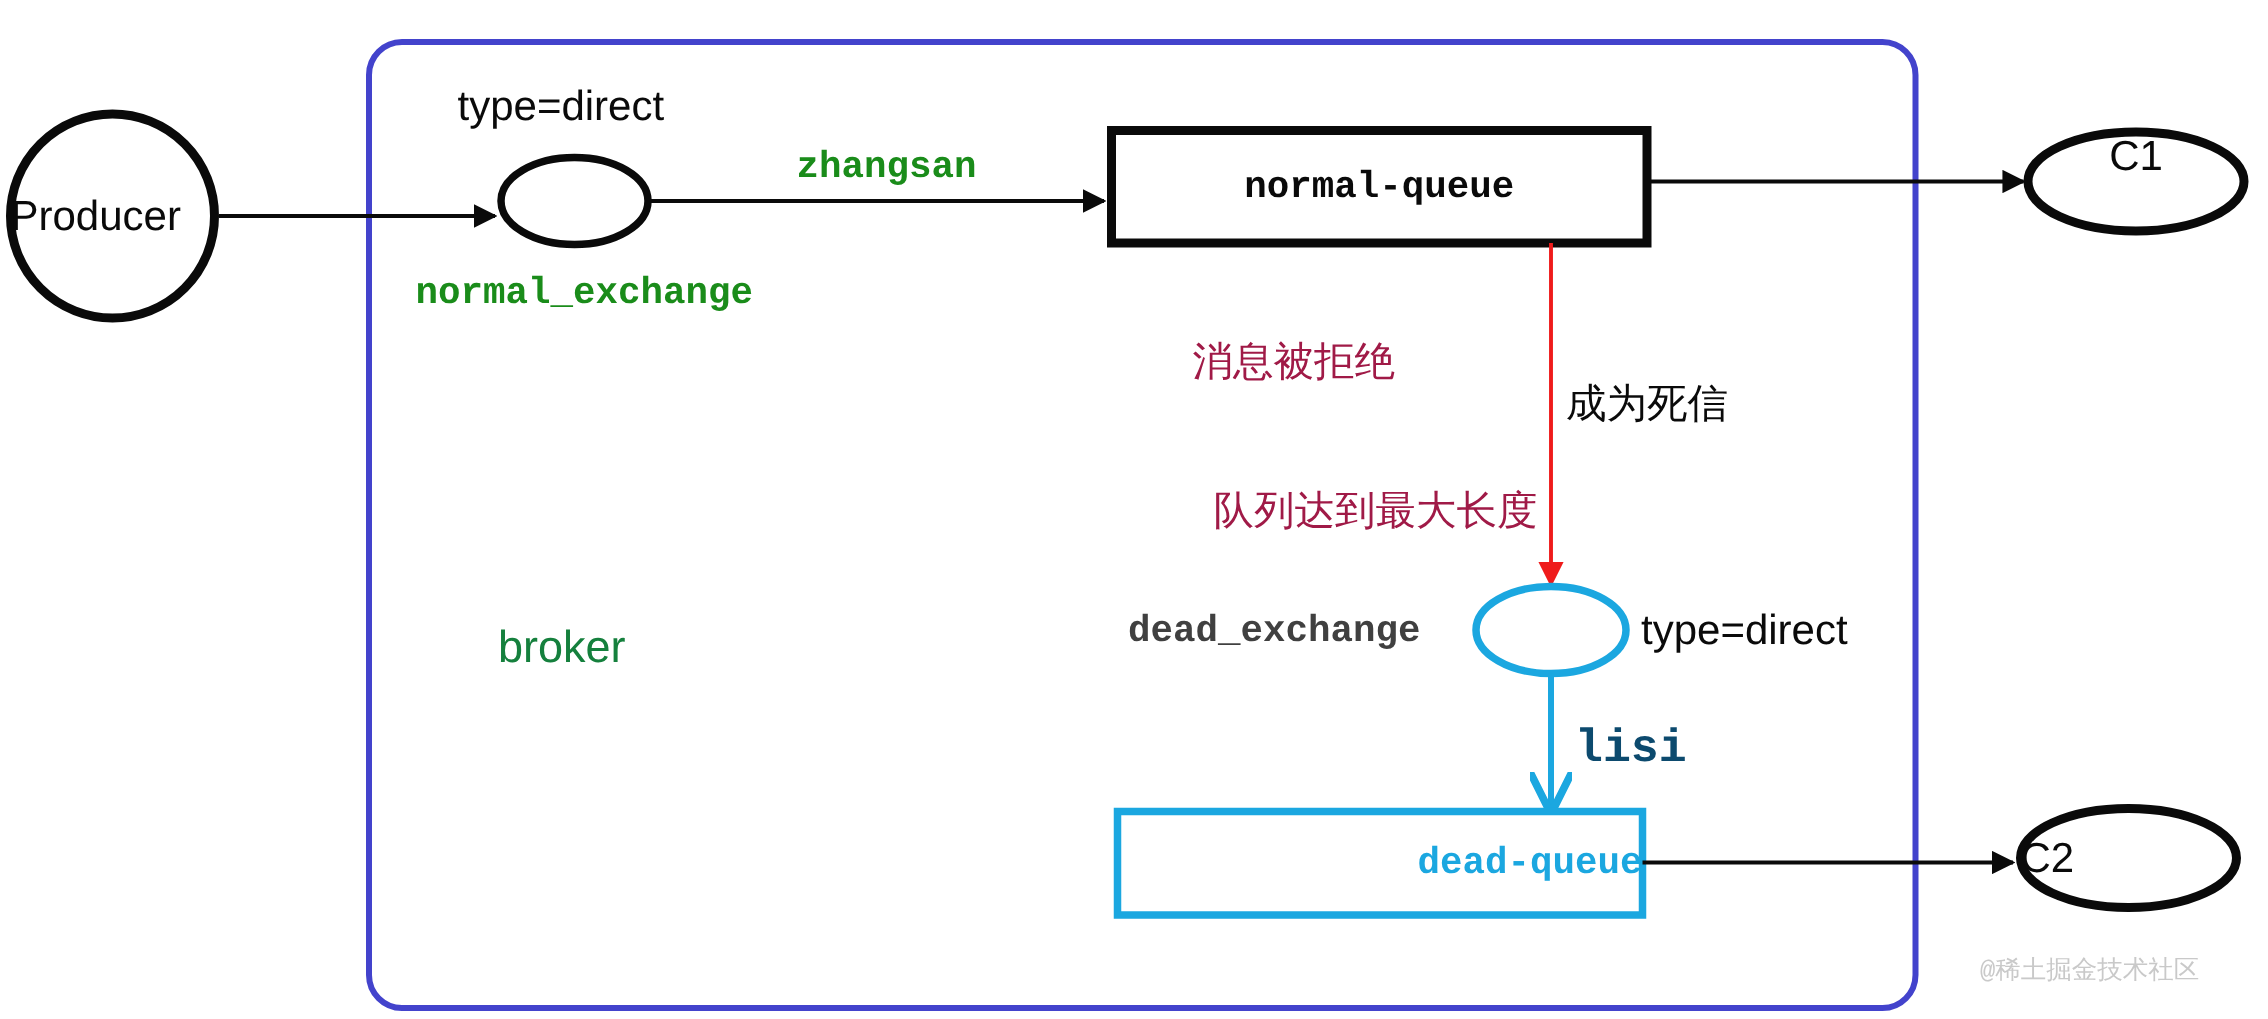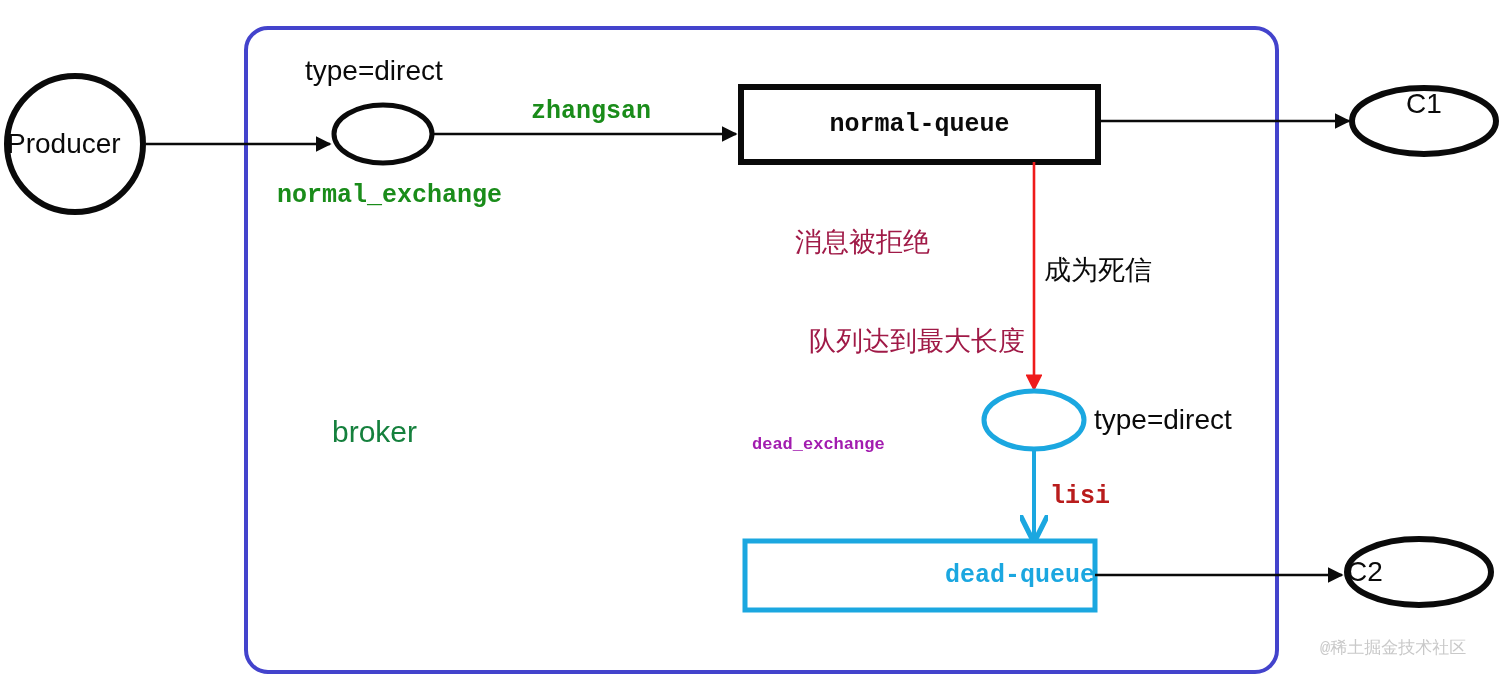--- a/index.html
+++ b/index.html
@@ -113,25 +113,25 @@
 
   <div class="lbl cjk" style="left:795px; top:228px; color:#a01a47;">消息被拒绝</div>
 
 
   <div class="lbl cjk" style="left:795px; top:327px; color:#a01a47;margin-left:14px;">队列达到最大长度</div>
 
   <div class="lbl cjk" style="left:1044px; top:256px; color:#0a0a0a; font-weight:normal;">成为死信</div>
 
   <div class="lbl sans" style="left:332px; top:417px; font-size:30px; color:#15803d;">broker</div>
 
-  <div class="lbl mono" style="left:752px; top:408px; font-size:17px; color:#a21caf;margin-top:28px;">dead_exchange</div>
+  <div class="lbl mono" style="left:752px; top:408px; font-size:25px; color:#404040;">dead_exchange</div>
 
   <div class="lbl sans" style="left:1094px; top:406px; font-size:28px; color:#0a0a0a;">type=direct</div>
 
-  <div class="lbl mono" style="left:1050px; top:484px; font-size:25px; color:#b91c1c;">lisi</div>
+  <div class="lbl mono" style="left:1050px; top:484px; font-size:31px; color:#0c4a6e;">lisi</div>
 
   <div class="lbl node-text" style="left:745px; top:563px; width:350px; text-align:right; color:#1ba7e0;">dead-queue</div>
 
   <div class="lbl ellipse-text" style="left:1347px; top:558px; width:144px; text-align:left; color:#0a0a0a;">C2</div>
 
   <div class="lbl watermark" style="left:1320px; top:640px;font-family:Liberation Mono, monospace;">@稀土掘金技术社区</div>
 
 </div>
 
 </body></html>

